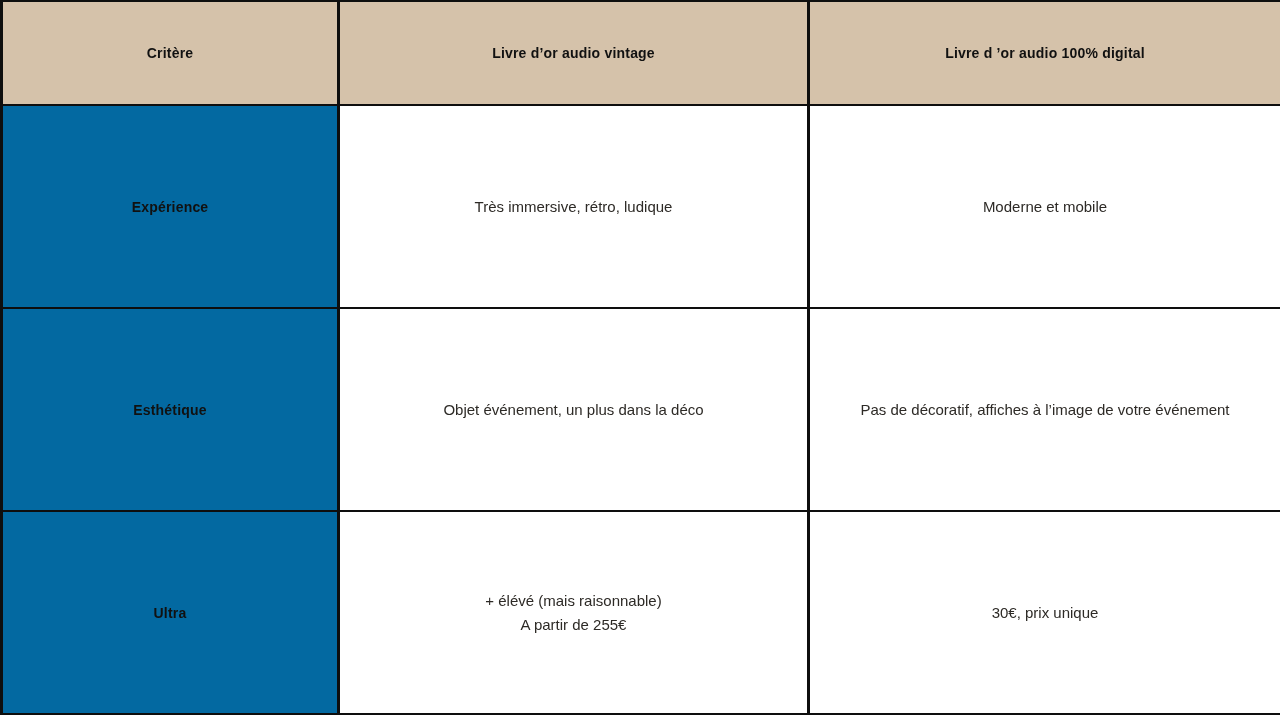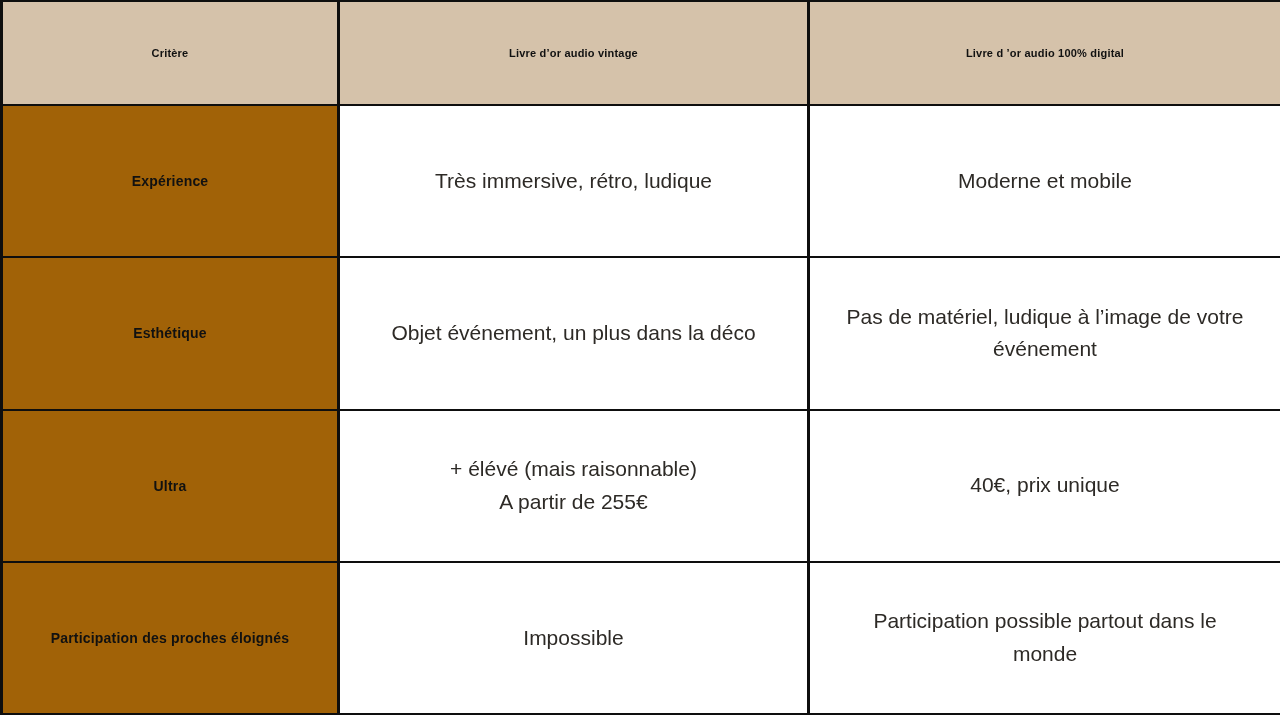--- a/index.html
+++ b/index.html
@@ -28,35 +28,35 @@
     text-align: center;
     vertical-align: middle;
     padding: 8px 36px;
     box-sizing: border-box;
     white-space: pre-line;
   }
   thead th {
     background: #d5c2aa;
     color: #111111;
     font-weight: bold;
-    font-size: 11px;
+    font-size: 14px;
     letter-spacing: 0.2px;
   }
   tbody th {
-    background: #a16207;
+    background: #0369a1;
     color: #111111;
     font-weight: bold;
     font-size: 14px;
     letter-spacing: 0.2px;
   }
   tbody td {
     background: #ffffff;
     color: #2d2a26;
     font-weight: normal;
-    font-size: 21px;
+    font-size: 15px;
     line-height: 1.55;
   }
   tr { height: 102px; }
   tr.header-row { height: 104px; }
 </style>
 </head>
 <body>
 
 <table class="comparison">
   <colgroup>
@@ -73,27 +73,22 @@
   </thead>
   <tbody>
     <tr>
       <th>Expérience</th>
       <td>Très immersive, rétro, ludique</td>
       <td>Moderne et mobile</td>
     </tr>
     <tr>
       <th>Esthétique</th>
       <td>Objet événement, un plus dans la déco</td>
-      <td>Pas de matériel, ludique à l’image de votre événement</td>
+      <td>Pas de décoratif, affiches à l’image de votre événement</td>
     </tr>
     <tr>
       <th>Ultra</th>
       <td>+ élévé (mais raisonnable)
 A partir de 255€</td>
-      <td>40€, prix unique</td>
-    </tr>
-    <tr>
-      <th>Participation des proches éloignés</th>
-      <td>Impossible</td>
-      <td>Participation possible partout dans le monde</td>
+      <td>30€, prix unique</td>
     </tr>
   </tbody>
 </table>
 
 </body></html>

